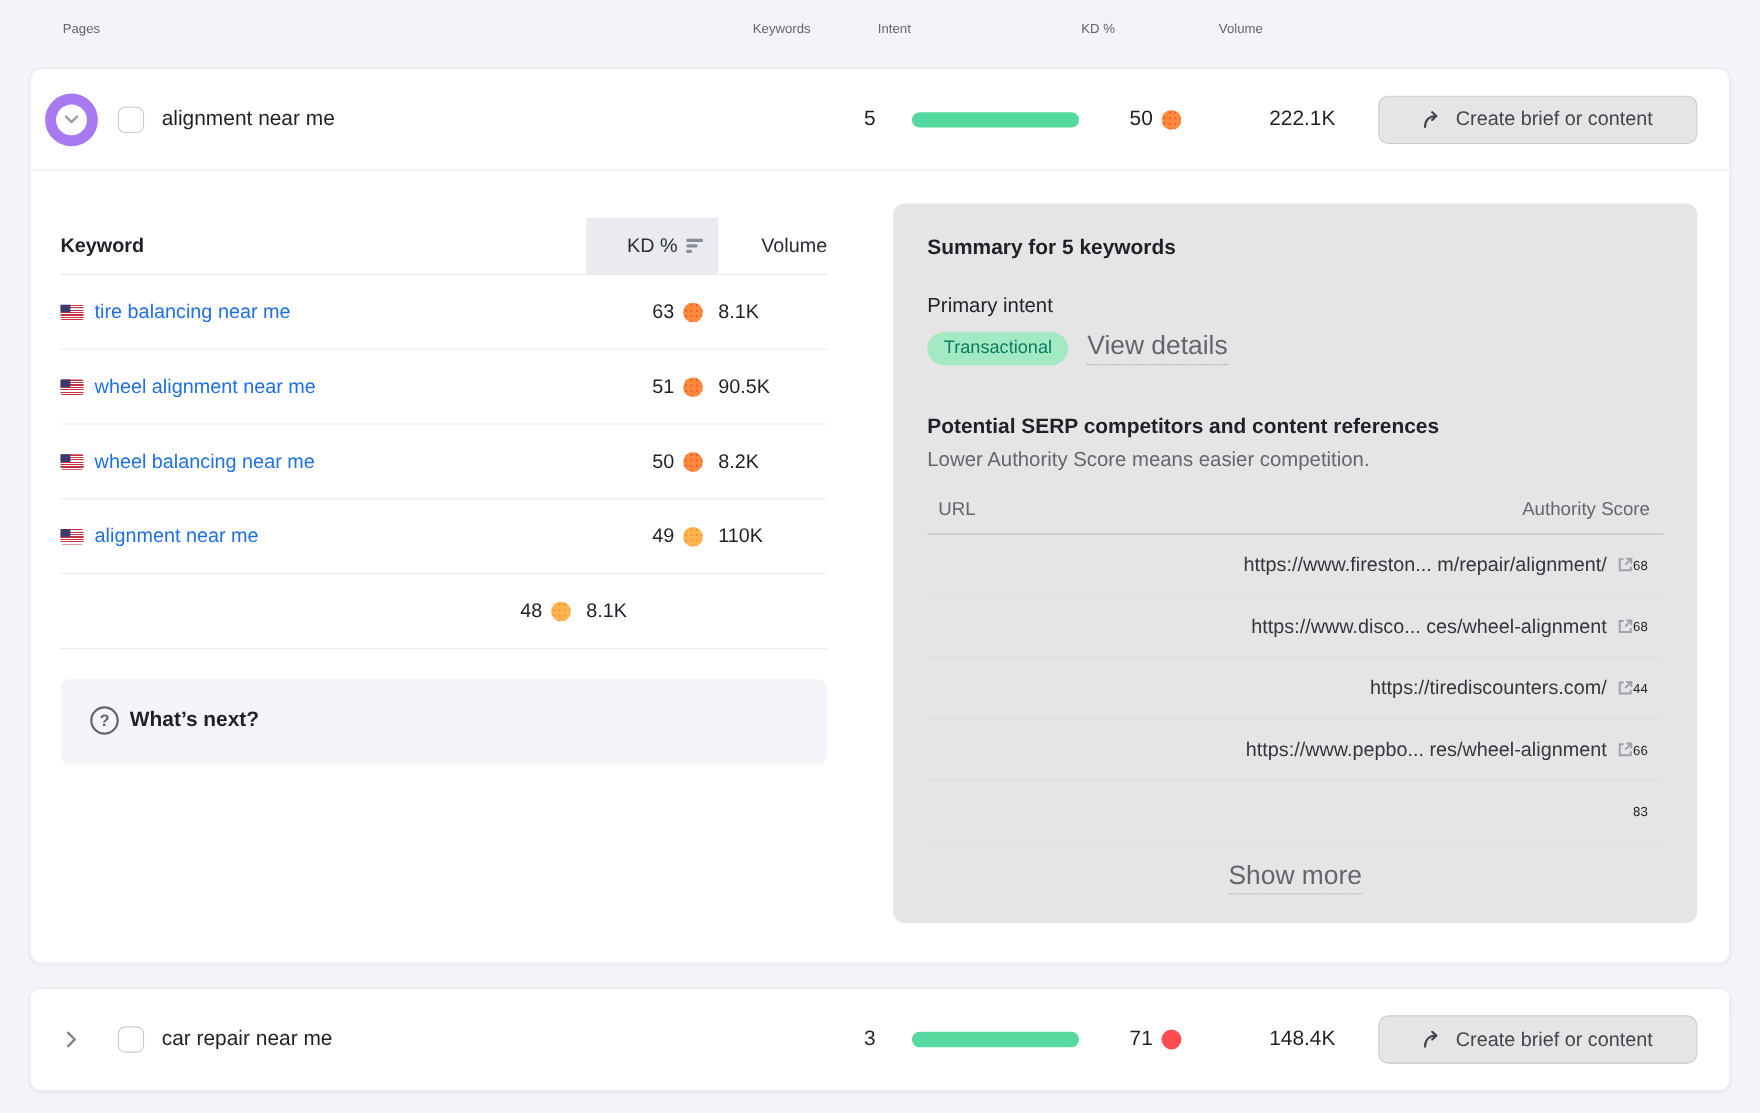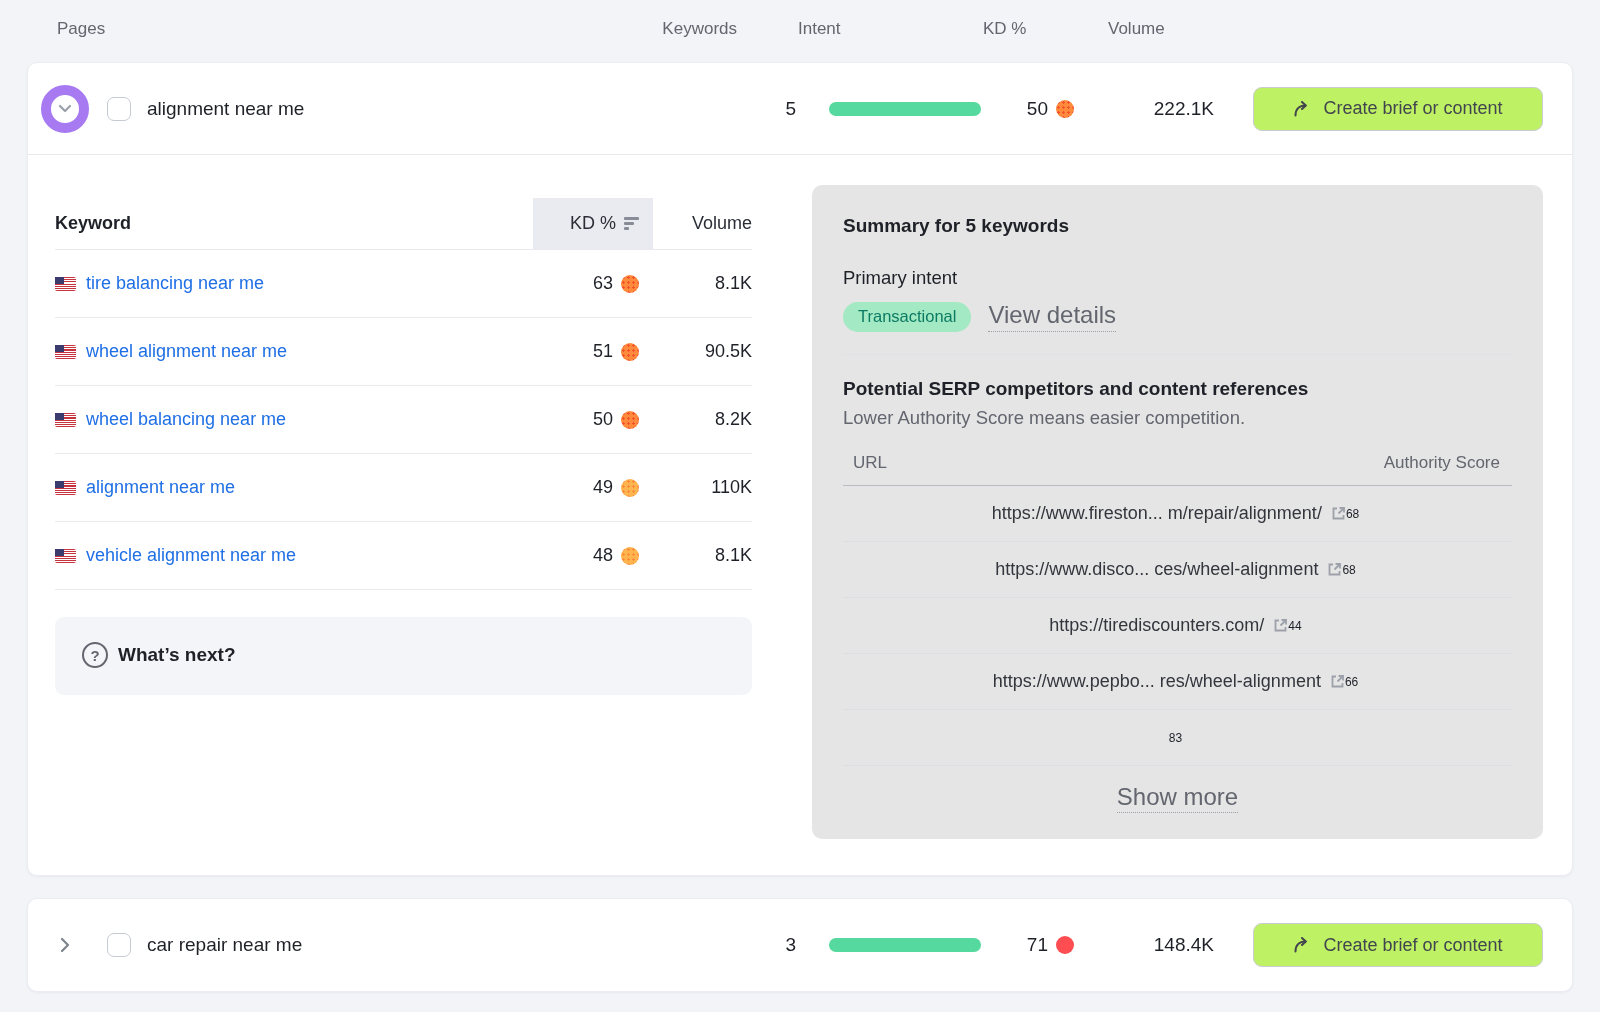--- a/index.html
+++ b/index.html
@@ -7,21 +7,21 @@
   body {
     background:#F3F4F8;
     font-family:"Liberation Sans","DejaVu Sans",sans-serif;
     color:#1F2128;
     -webkit-font-smoothing:antialiased;
   }
   a { text-decoration:none; }
 
   
   .top-header { position:relative; height:62px; }
-  .top-header span { position:absolute; top:19px; font-size:17px; color:#63666F; }
+  .top-header span { position:absolute; top:19px; font-size:12px; color:#63666F; }
   .th-pages   { left:57px; }
   .th-keywords{ left:592px; width:145px; text-align:right; }
   .th-intent  { left:798px; }
   .th-kd      { left:983px; }
   .th-volume  { left:1108px; }
 
   
   .card {
     background:#fff; border:1px solid #ECEDF2; border-radius:10px;
     margin:0 27px; box-shadow:0 1px 3px rgba(25,28,50,.05);
@@ -56,21 +56,21 @@
   .kd-group { margin-left:35px; width:58px; display:flex; align-items:center; justify-content:flex-end; gap:8px; }
   .kd-num { font-size:19px; }
   .dot { width:18px; height:18px; border-radius:50%; flex:none; }
   .dot.orange { background-color:#FF8A3C; background-image:radial-gradient(#F4502C 1px, rgba(0,0,0,0) 1.3px); background-size:5px 5px; }
   .dot.amber  { background-color:#FFB54D; background-image:radial-gradient(#FF8A3C 1px, rgba(0,0,0,0) 1.3px); background-size:5px 5px; }
   .dot.red    { background:#FF4D52; }
   .pr-volume { width:140px; text-align:right; font-size:19px; }
   .brief-btn {
     margin-left:39px; width:290px; height:44px; flex:none;
     display:flex; align-items:center; justify-content:center; gap:11px;
-    background:#bef264; border:1px solid #C9CCD3; border-radius:9px;
+    background:#e5e5e5; border:1px solid #C9CCD3; border-radius:9px;
     font-size:18px; color:#42454E; cursor:pointer;
     font-family:"Liberation Sans","DejaVu Sans",sans-serif;
   }
 
   
   .expanded { display:flex; padding:30px 29px 36px 27px; gap:60px; }
   .left-col { width:697px; margin-top:13px; }
 
   .kw-head {
     display:grid; grid-template-columns:1fr 120px 99px;
@@ -94,21 +94,21 @@
     display:grid; grid-template-columns:1fr 120px 99px;
     height:68px; align-items:center; border-bottom:1px solid #EAEBEF;
   }
   .kw-cell { display:flex; align-items:center; gap:10px; }
   .flag { width:21px; height:14px; border-radius:2px; position:relative; flex:none;
     background:repeating-linear-gradient(180deg,#C8313E 0 1.1px,#fff 1.1px 2.2px); }
   .flag::after { content:""; position:absolute; left:0; top:0; width:9px; height:7.5px; background:#3C3B6E; }
   .kw-link { font-size:18px; color:#1F6FE5; cursor:pointer; }
   .kw-kd { display:flex; align-items:center; justify-content:flex-end; gap:8px; padding-right:14px; }
   .kw-kd .kd-num { font-size:18px; }
-  .kw-vol { text-align:right; font-size:18px; }
+  .kw-vol { font-size:18px; }
 
   .whats-next {
     margin-top:27px; background:#F4F5F8; border-radius:9px;
     padding:25px 20px 27px 27px;
   }
   .wn-head { display:flex; align-items:center; gap:10px; }
   .q-icon {
     width:26px; height:26px; border-radius:50%; border:2.5px solid #63666F;
     display:flex; align-items:center; justify-content:center;
     font-size:15px; font-weight:bold; color:#63666F; flex:none;
@@ -133,21 +133,21 @@
   .sum-divider { border:none; border-top:1px solid #DFE1E7; margin:0 0 23px 0; }
   .comp-title { font-size:19px; font-weight:bold; margin-bottom:7px; }
   .comp-sub { font-size:18.5px; color:#63666F; margin-bottom:14px; }
 
   .url-head {
     display:flex; justify-content:space-between; align-items:center;
     padding:10px 12px 12px 10px; font-size:17px; color:#63666F;
     border-bottom:1px solid #B8BBC3;
   }
   .url-row {
-    display:flex; justify-content:center; align-items:center;
+    display:flex; justify-content:flex-end; align-items:center;
     height:56px; padding:0 14px 0 10px; border-bottom:1px solid #DCDEE4;
   }
   .url-left { display:flex; align-items:center; gap:9px; min-width:0; }
   .url-text { font-size:18px; color:#33363D; white-space:nowrap; }
   .ext-icon { cursor:pointer; display:flex; flex:none; }
   .url-score { font-size:12px; color:#1F2128; }
   .show-more-wrap { text-align:center; margin-top:17px; }
 
   .card-bottom { margin-top:22px; }
 
@@ -254,24 +254,20 @@
             <a class="kw-link">alignment near me</a>
           </span>
           <span class="kw-kd">
             <span class="kd-num">49</span>
             <span class="dot amber"></span>
           </span>
           <span class="kw-vol">110K</span>
         </div>
 
         <div class="kw-row">
-          <span class="kw-cell">
-            <span class="flag"></span>
-            <a class="kw-link">vehicle alignment near me</a>
-          </span>
           <span class="kw-kd">
             <span class="kd-num">48</span>
             <span class="dot amber"></span>
           </span>
           <span class="kw-vol">8.1K</span>
         </div>
 
       <div class="whats-next">
         <div class="wn-head">
           <span class="q-icon">?</span>

